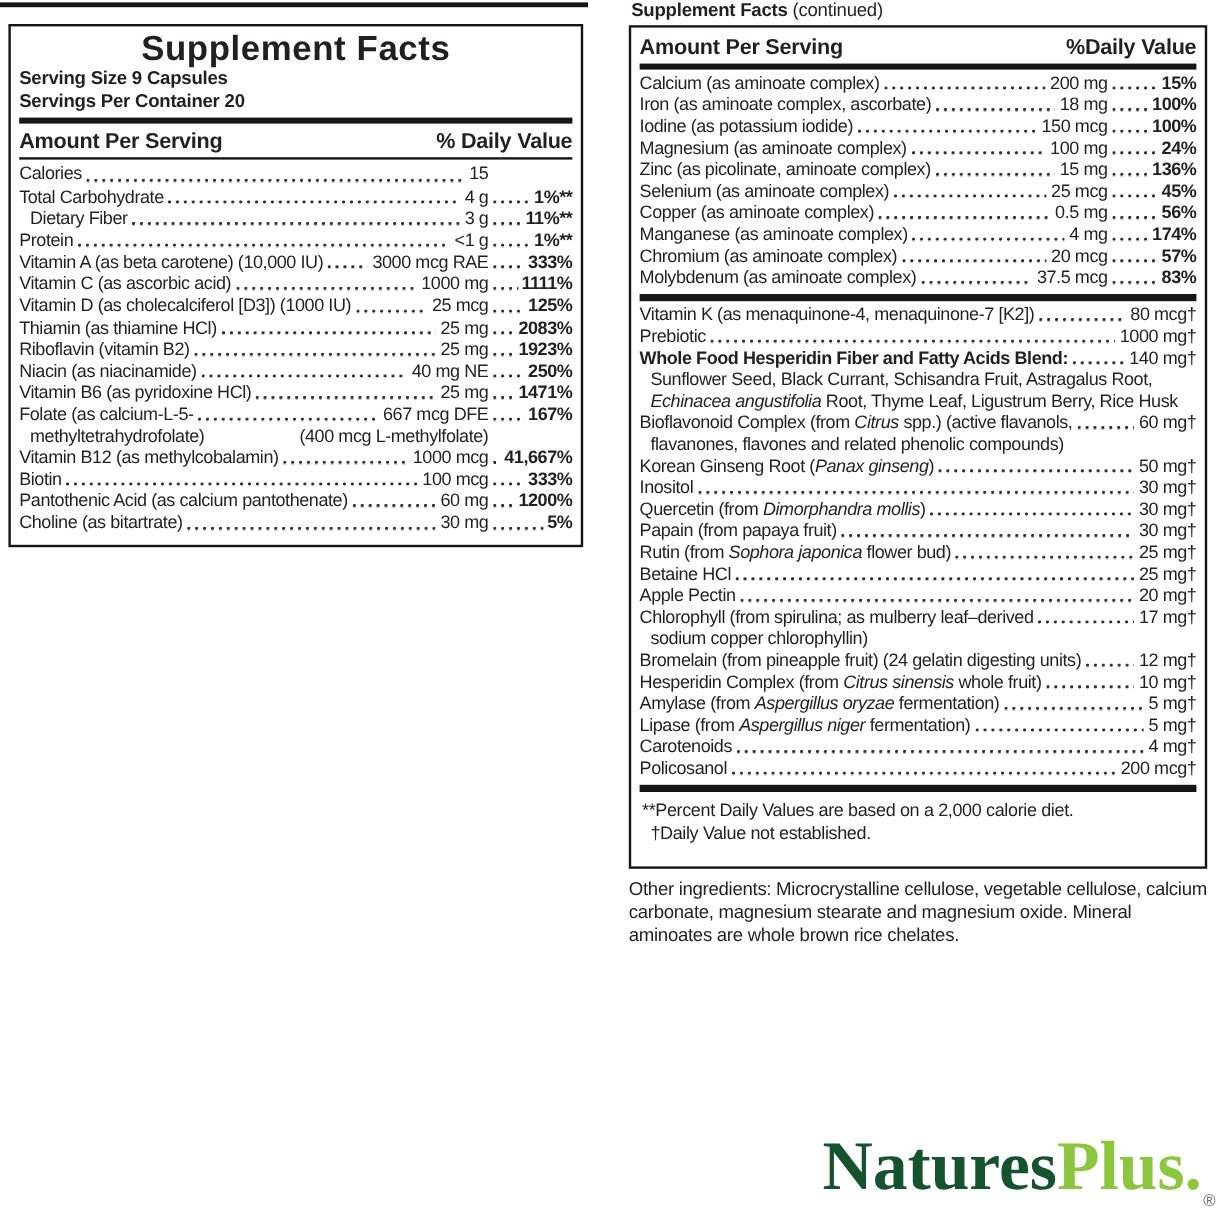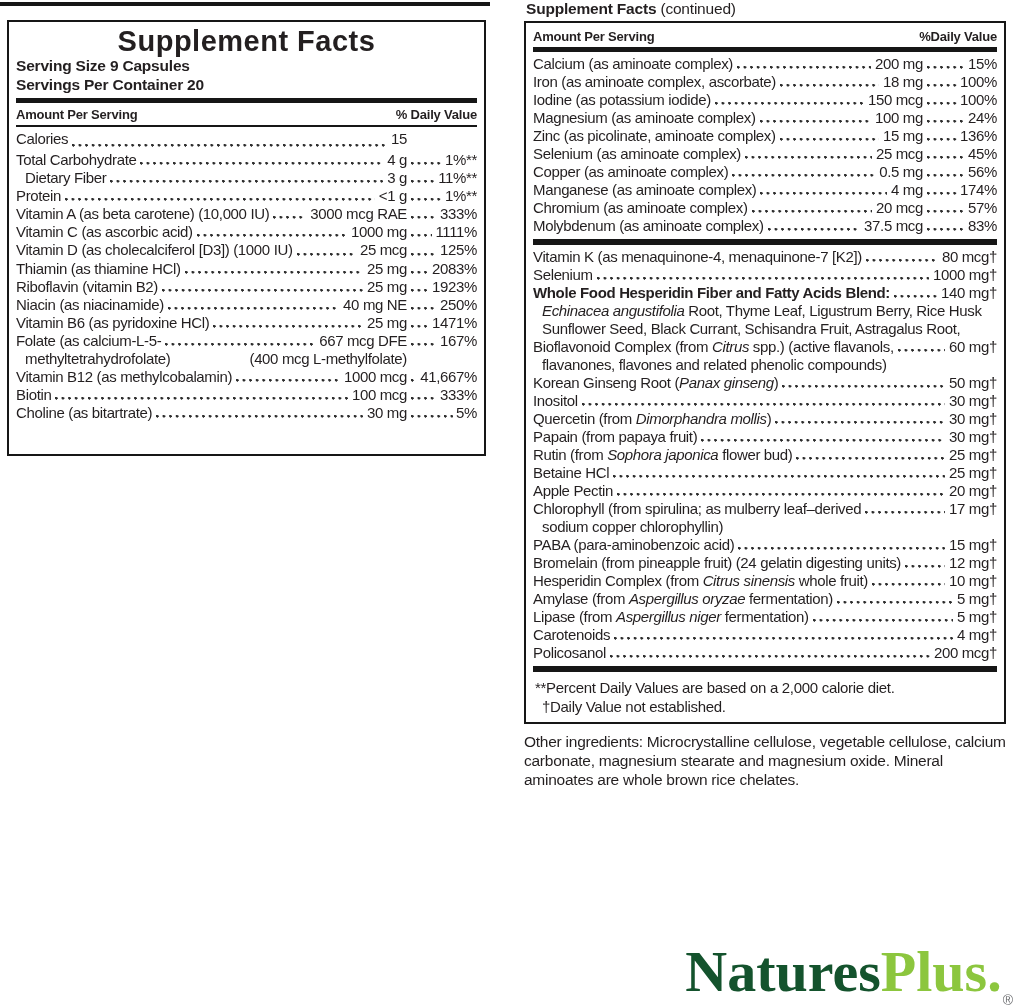--- a/index.html
+++ b/index.html
@@ -12,39 +12,39 @@
 
   
   .panel{position:absolute;border:2.5px solid #161616;background:#fff;box-sizing:border-box;overflow:hidden;}
   .panel-left{left:7px;top:20px;width:479px;height:436px;padding:2px 7px 4px 7px;}
   .panel-right{left:524px;top:21px;width:482px;height:703px;padding:2px 7px 4px 7px;}
 
   .sf-title{font-size:29px;font-weight:bold;text-align:center;letter-spacing:.5px;line-height:32px;margin-top:1px;}
   .serving-line{font-size:15.5px;font-weight:bold;line-height:18.5px;letter-spacing:-0.2px;}
   .bar{height:5px;background:#161616;margin-top:4px;}
   .bar-mid{height:6px;background:#161616;margin:4px 0 3px 0;}
-  .hdr-row{display:flex;justify-content:space-between;align-items:baseline;font-weight:bold;font-size:13px;letter-spacing:-0.2px;padding:4px 0 3px 0;}
+  .hdr-row{display:flex;justify-content:space-between;align-items:baseline;font-weight:bold;font-size:18px;letter-spacing:-0.2px;padding:4px 0 3px 0;}
   .thin-rule{height:2px;background:#161616;}
 
   
   .rows{margin-top:3px;}
   .row{display:flex;align-items:baseline;font-size:15px;letter-spacing:-0.35px;line-height:18.1px;}
   .panel-right .row{line-height:18px;}
   .row .name{white-space:nowrap;flex:0 0 auto;}
   .row .name.indent{padding-left:9px;}
   .row .name.bold{font-weight:bold;}
   .lead{flex:1 1 14px;min-width:4px;align-self:flex-end;height:3px;margin:0 4px 4px 4px;
         background-image:radial-gradient(circle at 1.3px 1.3px,#2d2d2d 1.15px,transparent 1.5px);
         background-size:6.6px 3px;background-repeat:repeat-x;}
   .lead.nodots{background:none;}
   .row .amt{flex:0 0 auto;white-space:nowrap;text-align:right;}
   .pctblk{flex:0 0 70px;display:flex;align-items:baseline;}
   .panel-right .pctblk{flex-basis:74px;}
   .pctblk .lead{margin-right:3px;}
-  .pctblk .pct{white-space:nowrap;margin-left:auto;}
+  .pctblk .pct{white-space:nowrap;margin-left:auto;font-weight:bold;}
   .pctblk.empty{visibility:hidden;}
   .row .sub-only{padding-left:9px;white-space:nowrap;}
 
   
   .footnotes{margin-top:7px;font-size:15px;letter-spacing:-0.3px;line-height:18.5px;}
   .footnote-1{padding-left:2px;}
   .footnote-2{padding-left:9px;}
 
   .right-header{position:absolute;left:526px;top:0px;font-size:15.5px;letter-spacing:-0.2px;}
   .right-header b{font-weight:bold;}
@@ -202,20 +202,29 @@
       <div class="row">
         <span class="name"><span>Biotin</span></span>
         <span class="lead"></span>
         <span class="amt">100 mcg</span>
         <span class="pctblk" style="display: flex;">
           <span class="lead"></span>
           <span class="pct">333%</span>
         </span>
       </div>
       <div class="row">
+        <span class="name"><span>Pantothenic Acid (as calcium pantothenate)</span></span>
+        <span class="lead"></span>
+        <span class="amt">60 mg</span>
+        <span class="pctblk" style="display: flex;">
+          <span class="lead"></span>
+          <span class="pct">1200%</span>
+        </span>
+      </div>
+      <div class="row">
         <span class="name"><span>Choline (as bitartrate)</span></span>
         <span class="lead"></span>
         <span class="amt">30 mg</span>
         <span class="pctblk" style="display: flex;">
           <span class="lead"></span>
           <span class="pct">5%</span>
         </span>
       </div>
     </div>
 </div>
@@ -323,36 +332,36 @@
       </div>
     </div>
   <div class="bar-mid"></div>
   <div class="rows" id="herbal-rows">
       <div class="row">
         <span class="name"><span>Vitamin K (as menaquinone-4, menaquinone-7 [K2])</span></span>
         <span class="lead"></span>
         <span class="amt">80 mcg†</span>
       </div>
       <div class="row">
-        <span class="name"><span>Selenium</span></span>
+        <span class="name"><span>Prebiotic</span></span>
         <span class="lead"></span>
         <span class="amt">1000 mg†</span>
       </div>
       <div class="row">
         <span class="name bold"><span>Whole Food Hesperidin Fiber and Fatty Acids Blend:</span></span>
         <span class="lead"></span>
         <span class="amt">140 mg†</span>
       </div>
       <div class="row">
+        <span class="sub-only"><span>Sunflower Seed, Black Currant, Schisandra Fruit, Astragalus Root,</span></span>
+      </div>
+      <div class="row">
         <span class="sub-only"><i>Echinacea angustifolia</i><span> Root, Thyme Leaf, Ligustrum Berry, Rice Husk</span></span>
       </div>
       <div class="row">
-        <span class="sub-only"><span>Sunflower Seed, Black Currant, Schisandra Fruit, Astragalus Root,</span></span>
-      </div>
-      <div class="row">
         <span class="name"><span>Bioflavonoid Complex (from </span><i>Citrus</i><span> spp.) (active flavanols,</span></span>
         <span class="lead"></span>
         <span class="amt">60 mg†</span>
       </div>
       <div class="row">
         <span class="sub-only"><span>flavanones, flavones and related phenolic compounds)</span></span>
       </div>
       <div class="row">
         <span class="name"><span>Korean Ginseng Root (</span><i>Panax ginseng</i><span>)</span></span>
         <span class="lead"></span>
@@ -388,25 +397,20 @@
         <span class="lead"></span>
         <span class="amt">20 mg†</span>
       </div>
       <div class="row">
         <span class="name"><span>Chlorophyll (from spirulina; as mulberry leaf–derived</span></span>
         <span class="lead"></span>
         <span class="amt">17 mg†</span>
       </div>
       <div class="row">
         <span class="sub-only"><span>sodium copper chlorophyllin)</span></span>
-      </div>
-      <div class="row">
-        <span class="name"><span>PABA (para-aminobenzoic acid)</span></span>
-        <span class="lead"></span>
-        <span class="amt">15 mg†</span>
       </div>
       <div class="row">
         <span class="name"><span>Bromelain (from pineapple fruit) (24 gelatin digesting units)</span></span>
         <span class="lead"></span>
         <span class="amt">12 mg†</span>
       </div>
       <div class="row">
         <span class="name"><span>Hesperidin Complex (from </span><i>Citrus sinensis</i><span> whole fruit)</span></span>
         <span class="lead"></span>
         <span class="amt">10 mg†</span>

